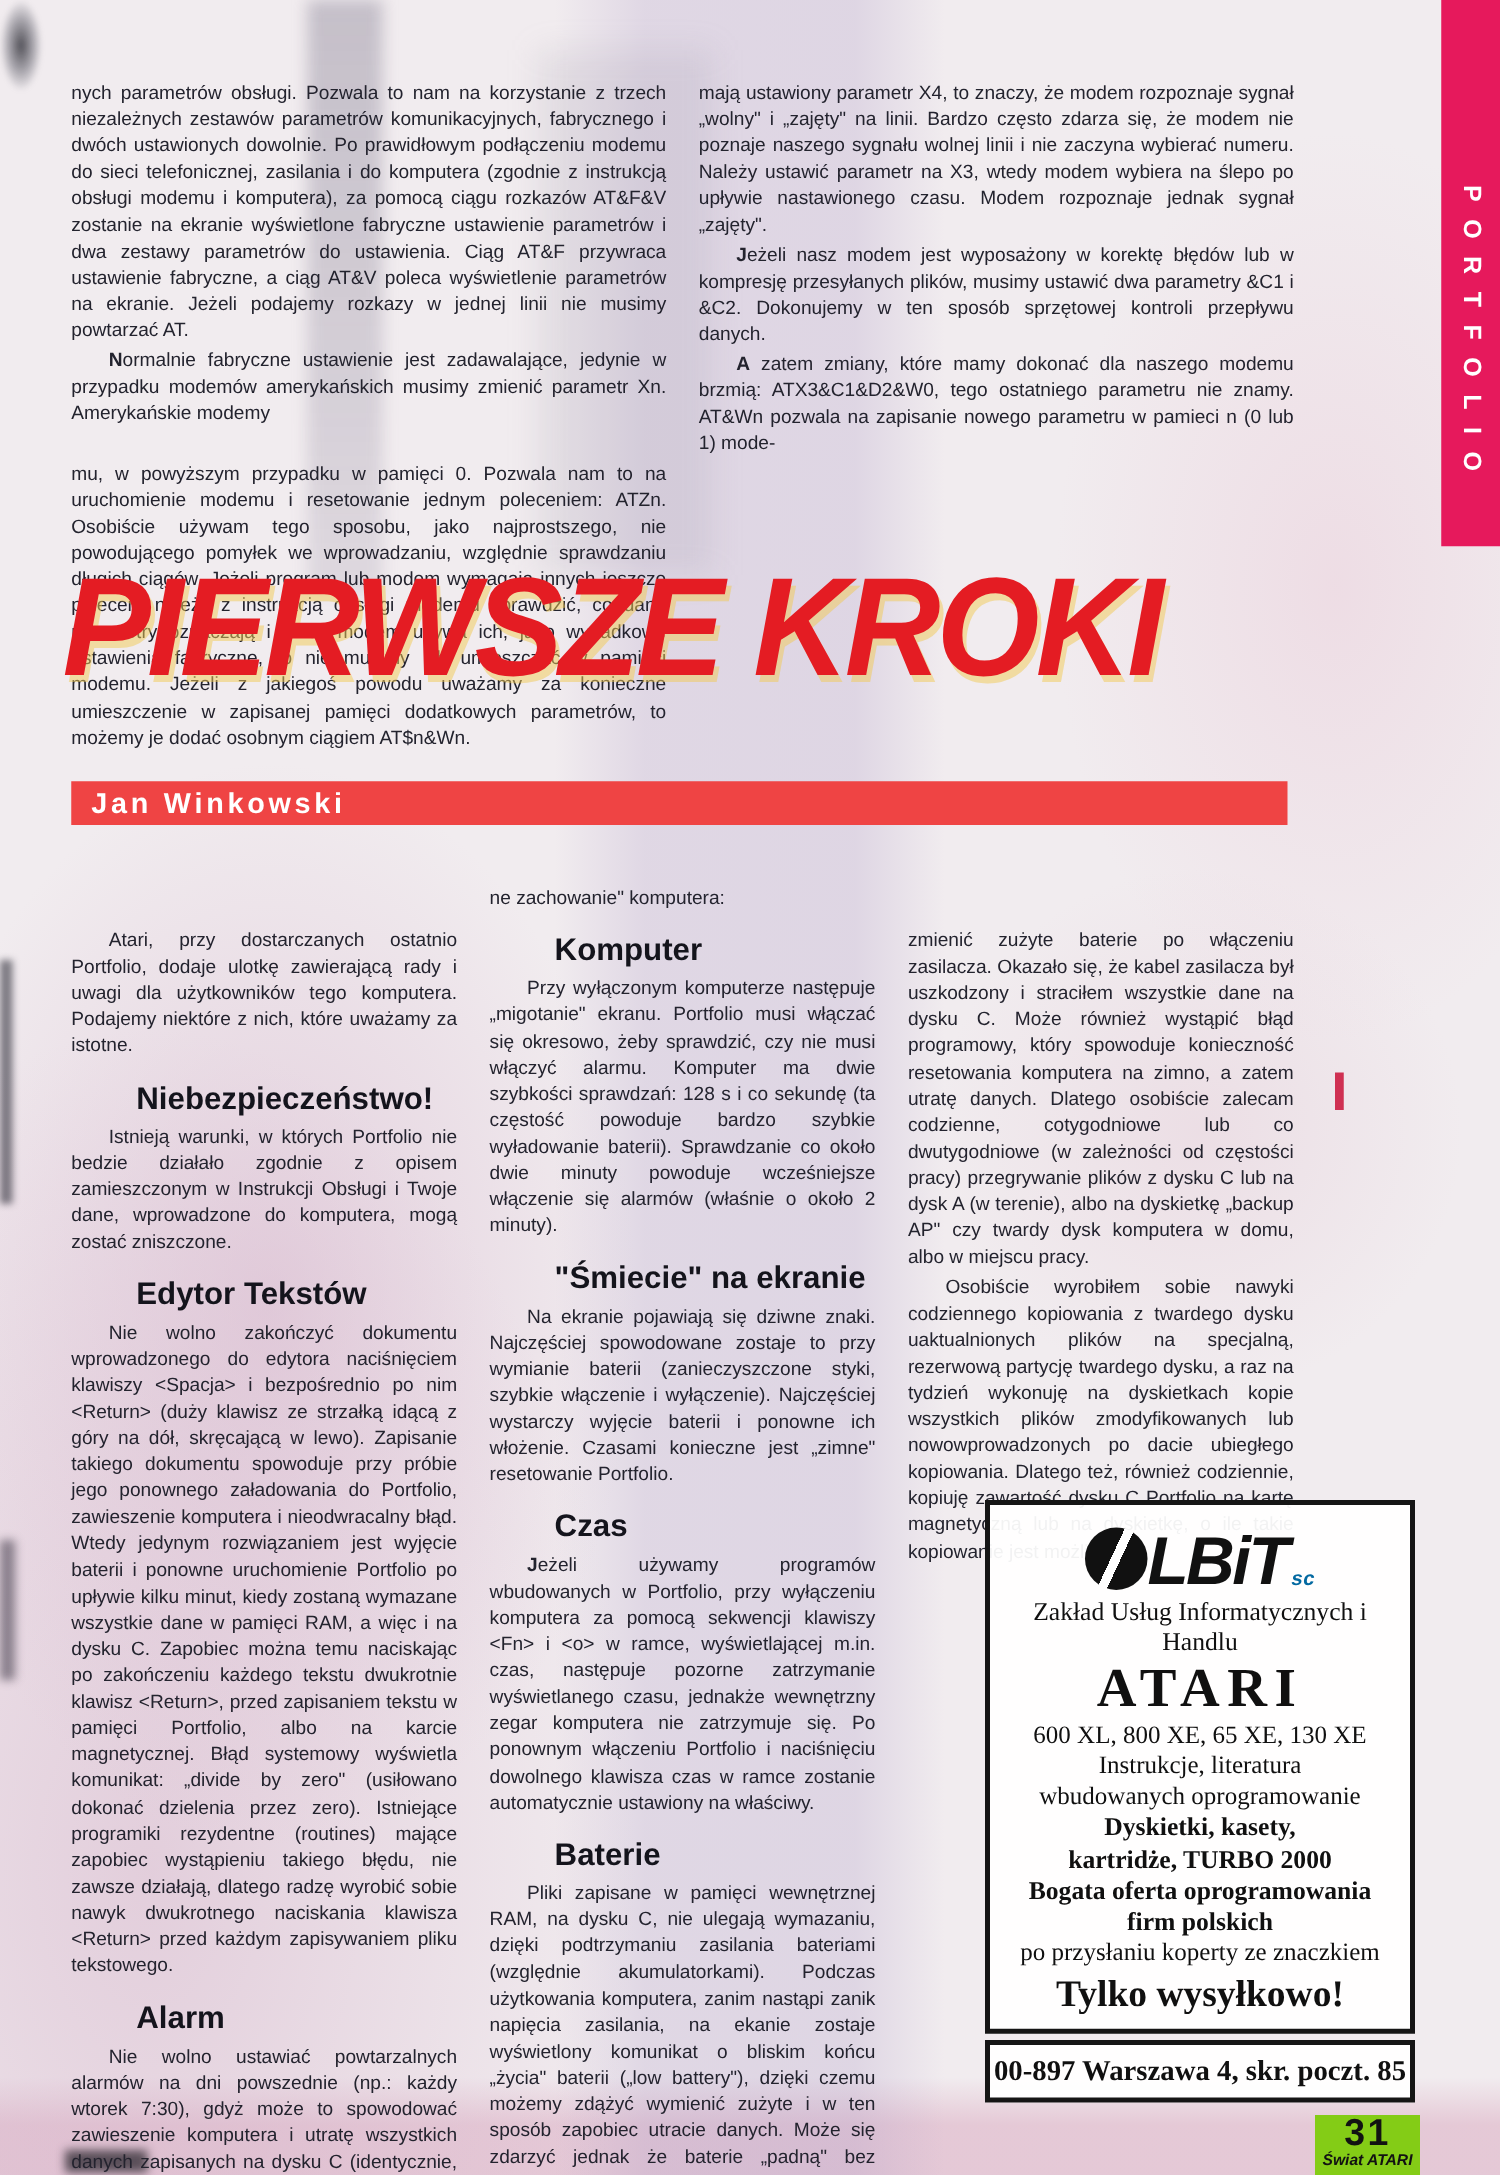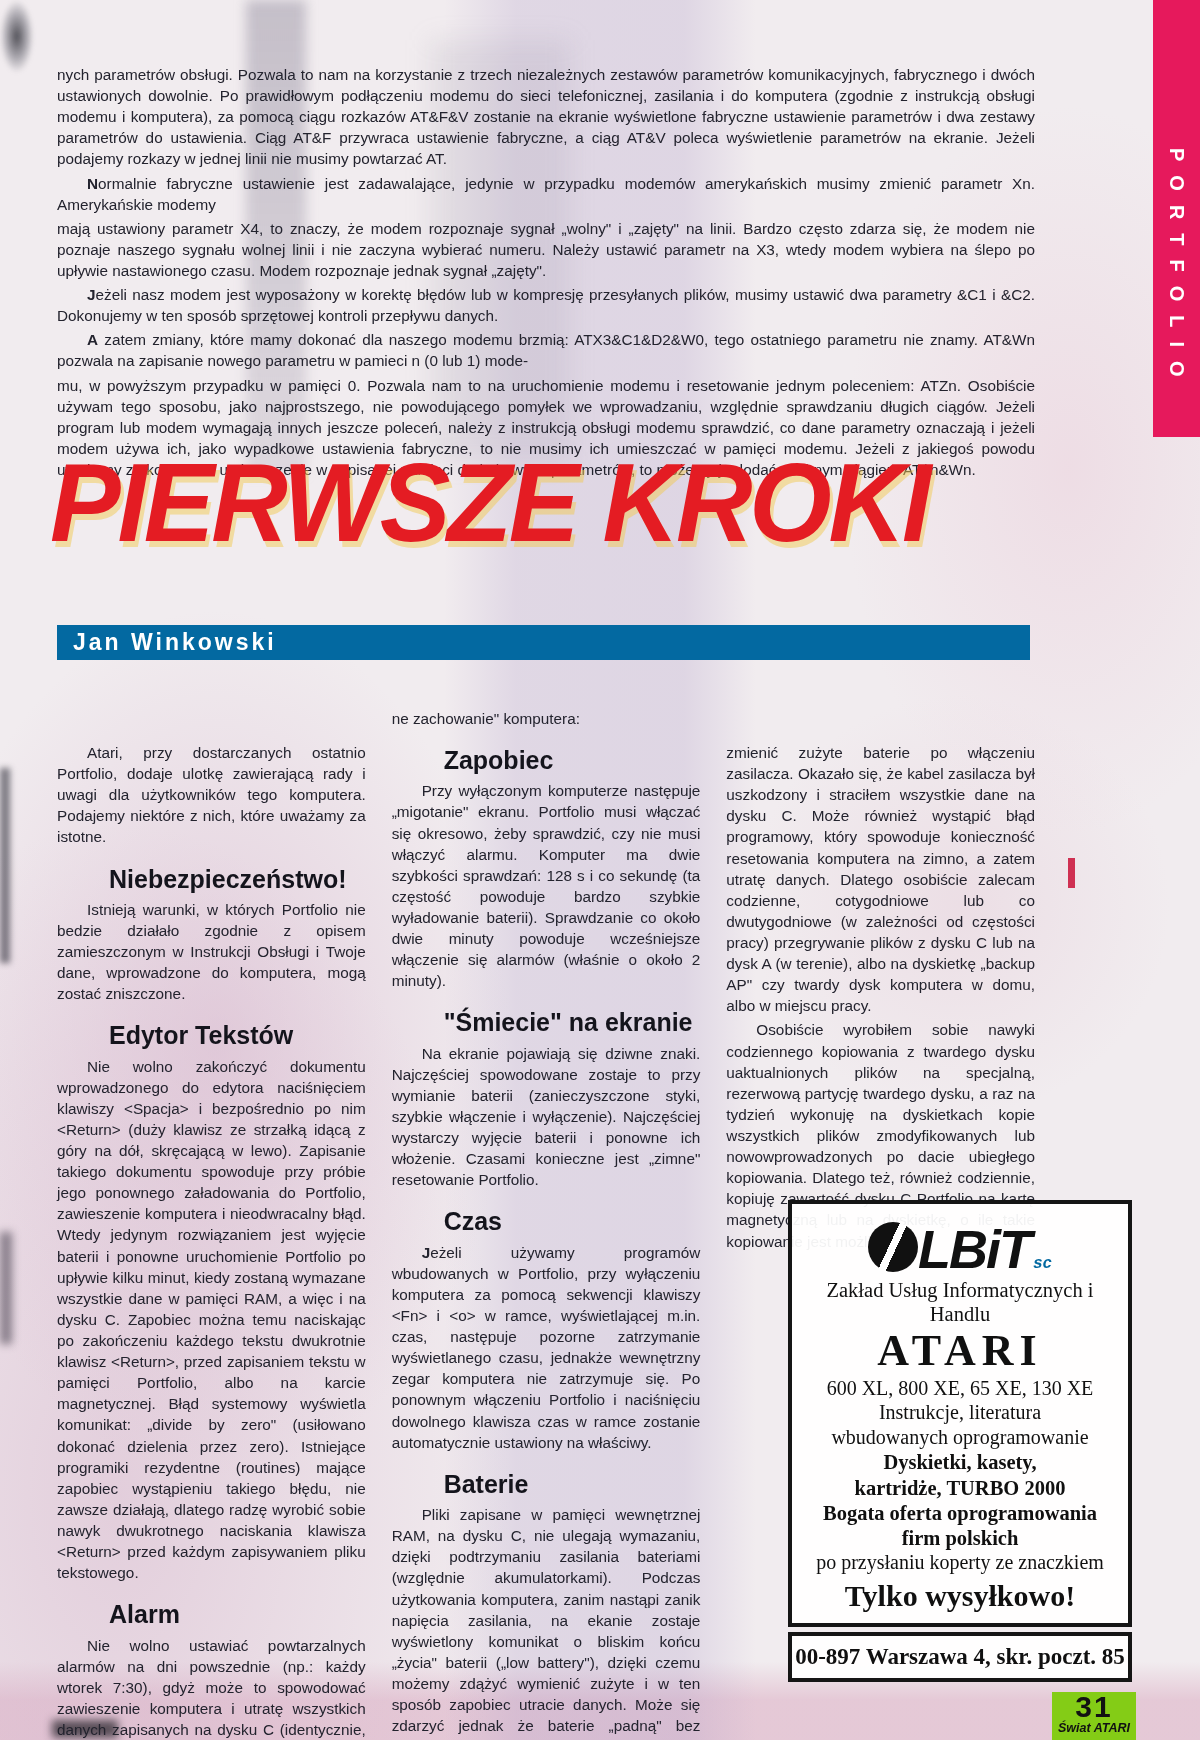--- a/index.html
+++ b/index.html
@@ -20,40 +20,40 @@
   .ghost1{left:246px;top:0;width:60px;height:475px;
     background:linear-gradient(180deg, rgba(118,112,134,.36), rgba(150,140,162,.2));filter:blur(6px);}
   .ghost2{left:430px;top:40px;width:140px;height:420px;background:rgba(150,142,164,.16);filter:blur(12px);}
   .edge1{left:0;top:768px;width:10px;height:195px;background:rgba(30,30,42,.55);filter:blur(3px);}
   .edge2{left:0;top:1232px;width:12px;height:112px;background:rgba(42,36,52,.5);filter:blur(4px);}
   .bottom-blob{left:52px;top:1720px;width:66px;height:18px;background:rgba(18,18,24,.65);filter:blur(4px);}
   .red-tick{left:1068px;top:858px;width:7px;height:30px;background:#cf3052;}
 
   
   .intro{position:absolute;left:57px;top:64px;width:978px;z-index:2;
-         display:grid;grid-template-columns:1fr;column-gap:26px;
+         display:grid;grid-template-columns:1fr 1fr;column-gap:26px;
          font-size:15.3px;line-height:1.38;text-align:justify;}
   .bodycols{position:absolute;left:57px;top:698px;width:978px;z-index:2;
          display:grid;grid-template-columns:1fr 1fr 1fr;column-gap:26px;
          font-size:15.3px;line-height:1.38;text-align:justify;}
   .tcol{min-width:0;}
   .pad-a{padding-top:44px}.pad-b{padding-top:10px}.pad-c{padding-top:44px}
   .jp{margin:0 0 3px 0;}
   .ind{text-indent:30px;}
   .bold-first::first-letter{font-weight:bold;}
   .h{font-size:25px;font-weight:bold;color:#14141c;text-align:left;
      margin:18px 0 7px 52px;line-height:1.05;}
 
   
   .title{position:absolute;left:50px;top:438px;z-index:2;margin:0;white-space:nowrap;
      font-size:100px;font-weight:900;font-style:italic;letter-spacing:-3px;
      color:#e41c23;transform:scale(1.06,1.12);transform-origin:top left;
      text-shadow:3px 5px 0 rgba(242,202,84,.5);}
   .author-bar{position:absolute;left:57px;top:625px;width:973px;height:35px;z-index:2;
-     background:#0369a1;display:flex;align-items:center;box-sizing:border-box;padding-left:16px;}
+     background:#ef4444;display:flex;align-items:center;box-sizing:border-box;padding-left:16px;}
   .author{color:#ffffff;font-size:23px;font-weight:bold;letter-spacing:3px;}
 
   
   .ad{position:absolute;left:788px;top:1200px;width:344px;z-index:3;}
   .serif{font-family:"Liberation Serif",serif;}
   .ad-main{border:4px solid #151515;background:rgba(255,255,255,.94);
      text-align:center;padding:12px 6px 10px;line-height:1.18;color:#101010;}
   .ad-logo{display:flex;align-items:flex-end;justify-content:center;height:58px;margin-bottom:4px;}
   .logo-o{width:50px;height:50px;border-radius:50%;flex:0 0 auto;color:transparent;overflow:hidden;
      background:linear-gradient(115deg,#111 44%,#fff 44%,#fff 55%,#111 55%);margin-bottom:2px;}
@@ -121,21 +121,21 @@
       <h2 class="h">Niebezpieczeństwo!</h2>
       <p class="jp ind">Istnieją warunki, w których Portfolio nie bedzie działało zgodnie z opisem zamieszczonym w Instrukcji Obsługi i Twoje dane, wprowadzone do komputera, mogą zostać zniszczone.</p>
       <h2 class="h">Edytor Tekstów</h2>
       <p class="jp ind">Nie wolno zakończyć dokumentu wprowadzonego do edytora naciśnięciem klawiszy &lt;Spacja&gt; i bezpośrednio po nim &lt;Return&gt; (duży klawisz ze strzałką idącą z góry na dół, skręcającą w lewo). Zapisanie takiego dokumentu spowoduje przy próbie jego ponownego załadowania do Portfolio, zawieszenie komputera i nieodwracalny błąd. Wtedy jedynym rozwiązaniem jest wyjęcie baterii i ponowne uruchomienie Portfolio po upływie kilku minut, kiedy zostaną wymazane wszystkie dane w pamięci RAM, a więc i na dysku C. Zapobiec można temu naciskając po zakończeniu każdego tekstu dwukrotnie klawisz &lt;Return&gt;, przed zapisaniem tekstu w pamięci Portfolio, albo na karcie magnetycznej. Błąd systemowy wyświetla komunikat: „divide by zero" (usiłowano dokonać dzielenia przez zero). Istniejące programiki rezydentne (routines) mające zapobiec wystąpieniu takiego błędu, nie zawsze działają, dlatego radzę wyrobić sobie nawyk dwukrotnego naciskania klawisza &lt;Return&gt; przed każdym zapisywaniem pliku tekstowego.</p>
       <h2 class="h">Alarm</h2>
       <p class="jp ind">Nie wolno ustawiać powtarzalnych alarmów na dni powszednie (np.: każdy wtorek 7:30), gdyż może to spowodować zawieszenie komputera i utratę wszystkich danych zapisanych na dysku C (identycznie, jak w punkcie 1 powyżej).</p>
 
     </div>
     <div class="tcol pad-b">
       <p class="jp">ne zachowanie" komputera:</p>
-      <h2 class="h">Zapobiec</h2>
+      <h2 class="h">Komputer</h2>
       <p class="jp ind">Przy wyłączonym komputerze następuje „migotanie" ekranu. Portfolio musi włączać się okresowo, żeby sprawdzić, czy nie musi włączyć alarmu. Komputer ma dwie szybkości sprawdzań: 128 s i co sekundę (ta częstość powoduje bardzo szybkie wyładowanie baterii). Sprawdzanie co około dwie minuty powoduje wcześniejsze włączenie się alarmów (właśnie o około 2 minuty).</p>
       <h2 class="h">"Śmiecie" na ekranie</h2>
       <p class="jp ind">Na ekranie pojawiają się dziwne znaki. Najczęściej spowodowane zostaje to przy wymianie baterii (zanieczyszczone styki, szybkie włączenie i wyłączenie). Najczęściej wystarczy wyjęcie baterii i ponowne ich włożenie. Czasami konieczne jest „zimne" resetowanie Portfolio.</p>
       <h2 class="h">Czas</h2>
       <p class="jp ind bold-first">Jeżeli używamy programów wbudowanych w Portfolio, przy wyłączeniu komputera za pomocą sekwencji klawiszy &lt;Fn&gt; i &lt;o&gt; w ramce, wyświetlającej m.in. czas, następuje pozorne zatrzymanie wyświetlanego czasu, jednakże wewnętrzny zegar komputera nie zatrzymuje się. Po ponownym włączeniu Portfolio i naciśnięciu dowolnego klawisza czas w ramce zostanie automatycznie ustawiony na właściwy.</p>
       <h2 class="h">Baterie</h2>
       <p class="jp ind">Pliki zapisane w pamięci wewnętrznej RAM, na dysku C, nie ulegają wymazaniu, dzięki podtrzymaniu zasilania bateriami (względnie akumulatorkami). Podczas użytkowania komputera, zanim nastąpi zanik napięcia zasilania, na ekanie zostaje wyświetlony komunikat o bliskim końcu „życia" baterii („low battery"), dzięki czemu możemy zdążyć wymienić zużyte i w ten sposób zapobiec utracie danych. Może się zdarzyć jednak że baterie „padną" bez wyświetlenia w/w komunikatu (ma to miejsce szczególnie przypadku stosowania akumulatorków). Nie mamy wtedy możliwości wymiany baterii i tracimy dane. Pewnego razu zamierzałem</p>
     </div>
     <div class="tcol pad-c">
       <p class="jp">zmienić zużyte baterie po włączeniu zasilacza. Okazało się, że kabel zasilacza był uszkodzony i straciłem wszystkie dane na dysku C. Może również wystąpić błąd programowy, który spowoduje konieczność resetowania komputera na zimno, a zatem utratę danych. Dlatego osobiście zalecam codzienne, cotygodniowe lub co dwutygodniowe (w zależności od częstości pracy) przegrywanie plików z dysku C lub na dysk A (w terenie), albo na dyskietkę „backup AP" czy twardy dysk komputera w domu, albo w miejscu pracy.</p>

